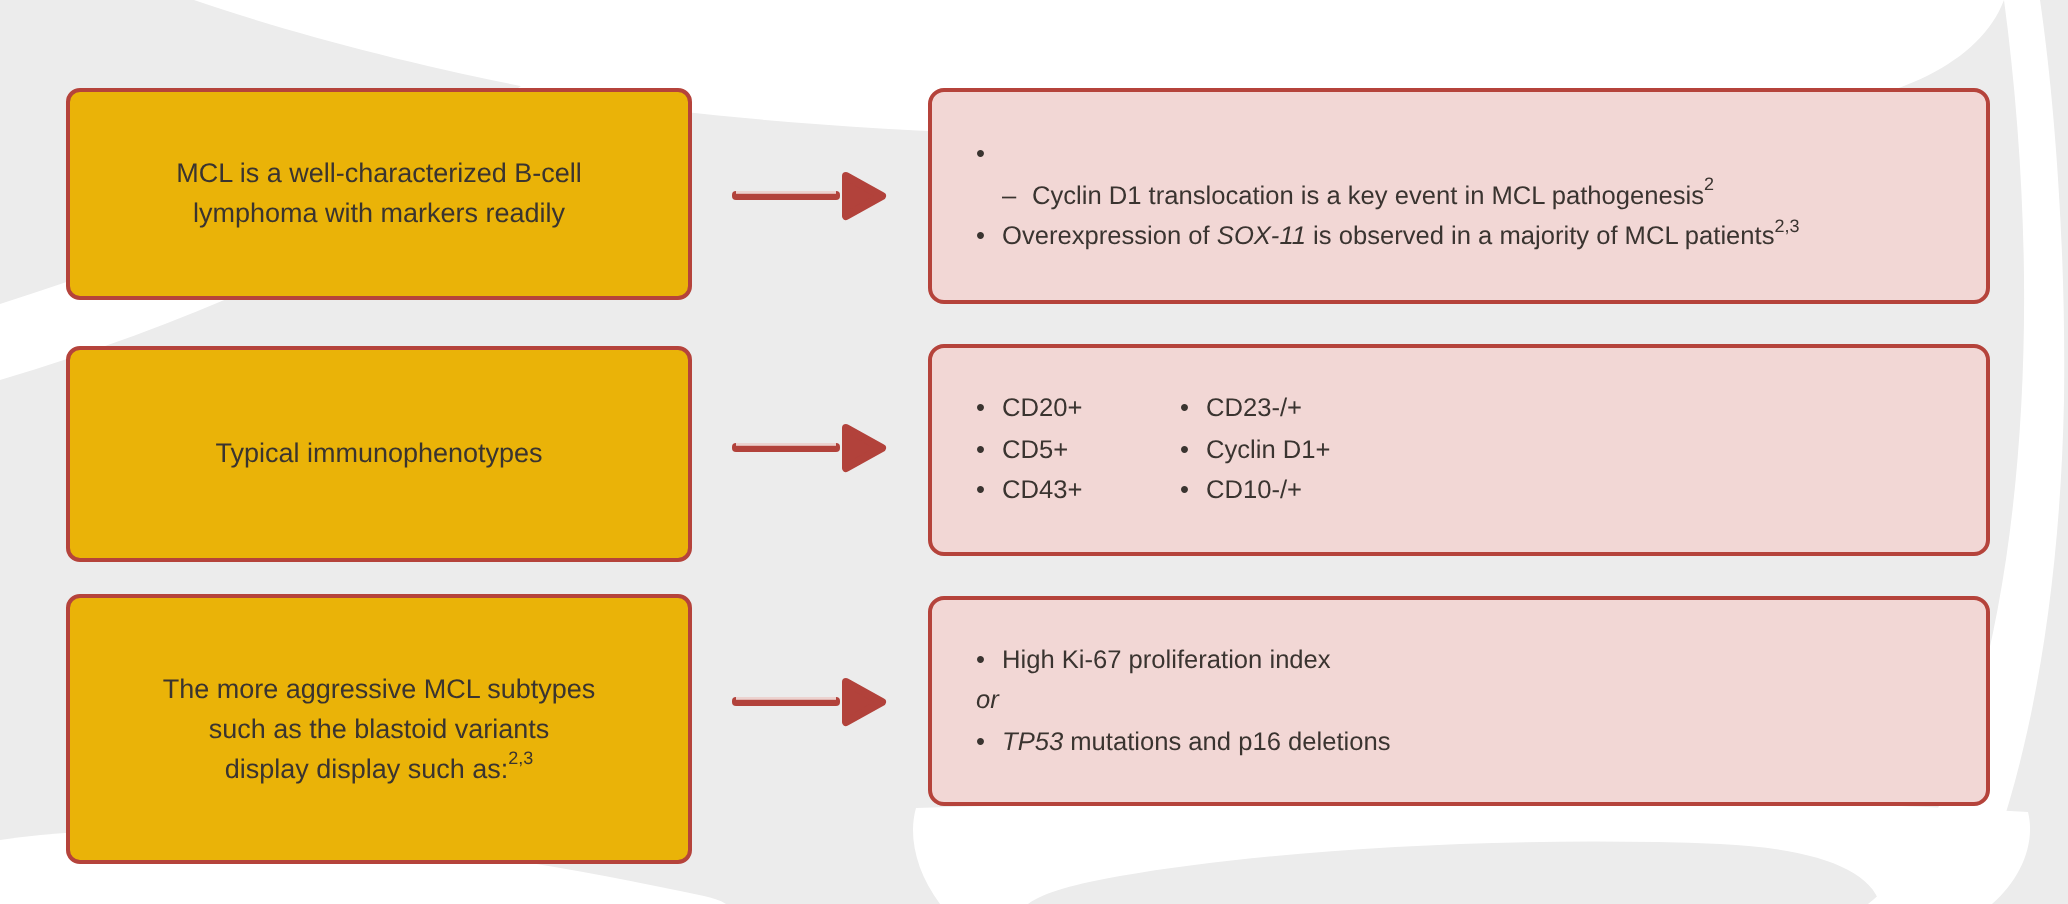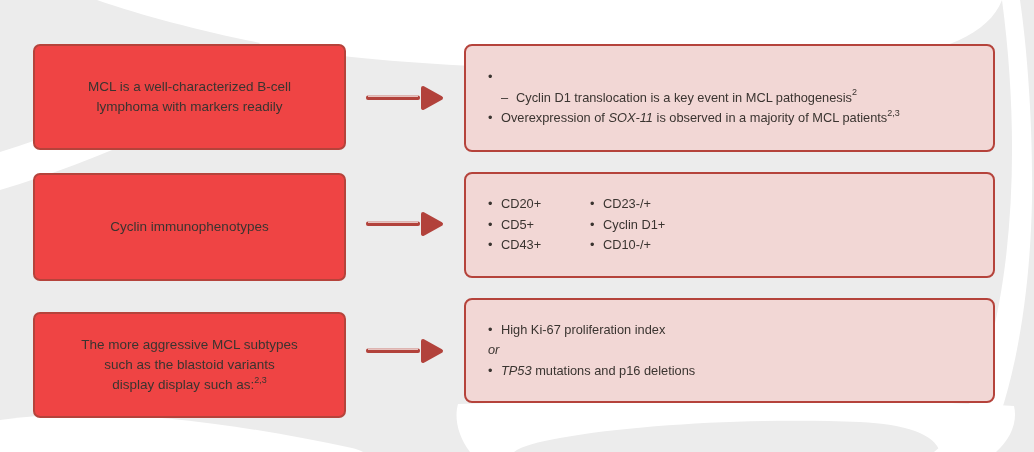--- a/index.html
+++ b/index.html
@@ -4,21 +4,21 @@
 <style>
   html,body{margin:0;padding:0;}
   .canvas{
     position:relative;width:1034px;height:452px;overflow:hidden;
     background:#ececec;color:#3a3430;
     font-family:"Liberation Sans", sans-serif;
   }
   .bg{position:absolute;inset:0;z-index:0;}
   .box{position:absolute;box-sizing:border-box;border:2px solid #b5433b;z-index:2;}
   .left-box{
-    left:33px;width:313px;background:#ef4444;border-radius:7px;
+    left:33px;width:313px;background:#eab308;border-radius:7px;
     display:flex;align-items:center;justify-content:center;
     text-align:center;font-size:13.5px;line-height:20px;
   }
   .pink-box{
     left:464px;width:531px;background:#f2d7d5;border-radius:8px;
     display:flex;flex-direction:column;justify-content:center;
     padding:0 8px 0 22px;font-size:12.8px;line-height:20.5px;
   }
   .tline{display:block;}
   .li{display:flex;align-items:baseline;}
@@ -68,21 +68,21 @@
         </div>
         <div class="li">
           <span class="marker">•</span>
           <span><span>Overexpression of </span><em>SOX-11</em><span> is observed in a majority of MCL patients</span><sup>2,3</sup></span>
         </div>
       </div>
   </div>
 
   <div class="box left-box" style="top:173px;height:108px;">
     <div>
-        <div class="tline"><span>Cyclin immunophenotypes</span></div>
+        <div class="tline"><span>Typical immunophenotypes</span></div>
       </div>
   </div>
 
   <svg class="arrow" style="top:210px;" viewBox="0 0 80 28" aria-hidden="true">
     <rect x="2" y="11.5" width="54" height="4.5" rx="2" fill="#b2423b"></rect>
     <rect x="4" y="11.5" width="50" height="1.4" fill="#ecd2cf"></rect>
     <polygon points="59,4 77,14 59,24" fill="#b2423b" stroke="#b2423b" stroke-width="4" stroke-linejoin="round"></polygon>
   </svg>
 
   <div class="box pink-box" style="top:172px;height:106px;">
@@ -111,21 +111,21 @@
             <span><span>Cyclin D1+</span></span>
           </div>
           <div class="li">
             <span class="marker">•</span>
             <span><span>CD10-/+</span></span>
           </div>
         </div>
     </div>
   </div>
 
-  <div class="box left-box" style="top:312px;height:106px;">
+  <div class="box left-box" style="top:297px;height:135px;">
     <div>
         <div class="tline"><span>The more aggressive MCL subtypes</span></div>
         <div class="tline"><span>such as the blastoid variants</span></div>
         <div class="tline"><span>display display such as:</span><sup>2,3</sup></div>
       </div>
   </div>
 
   <svg class="arrow" style="top:337px;" viewBox="0 0 80 28" aria-hidden="true">
     <rect x="2" y="11.5" width="54" height="4.5" rx="2" fill="#b2423b"></rect>
     <rect x="4" y="11.5" width="50" height="1.4" fill="#ecd2cf"></rect>

